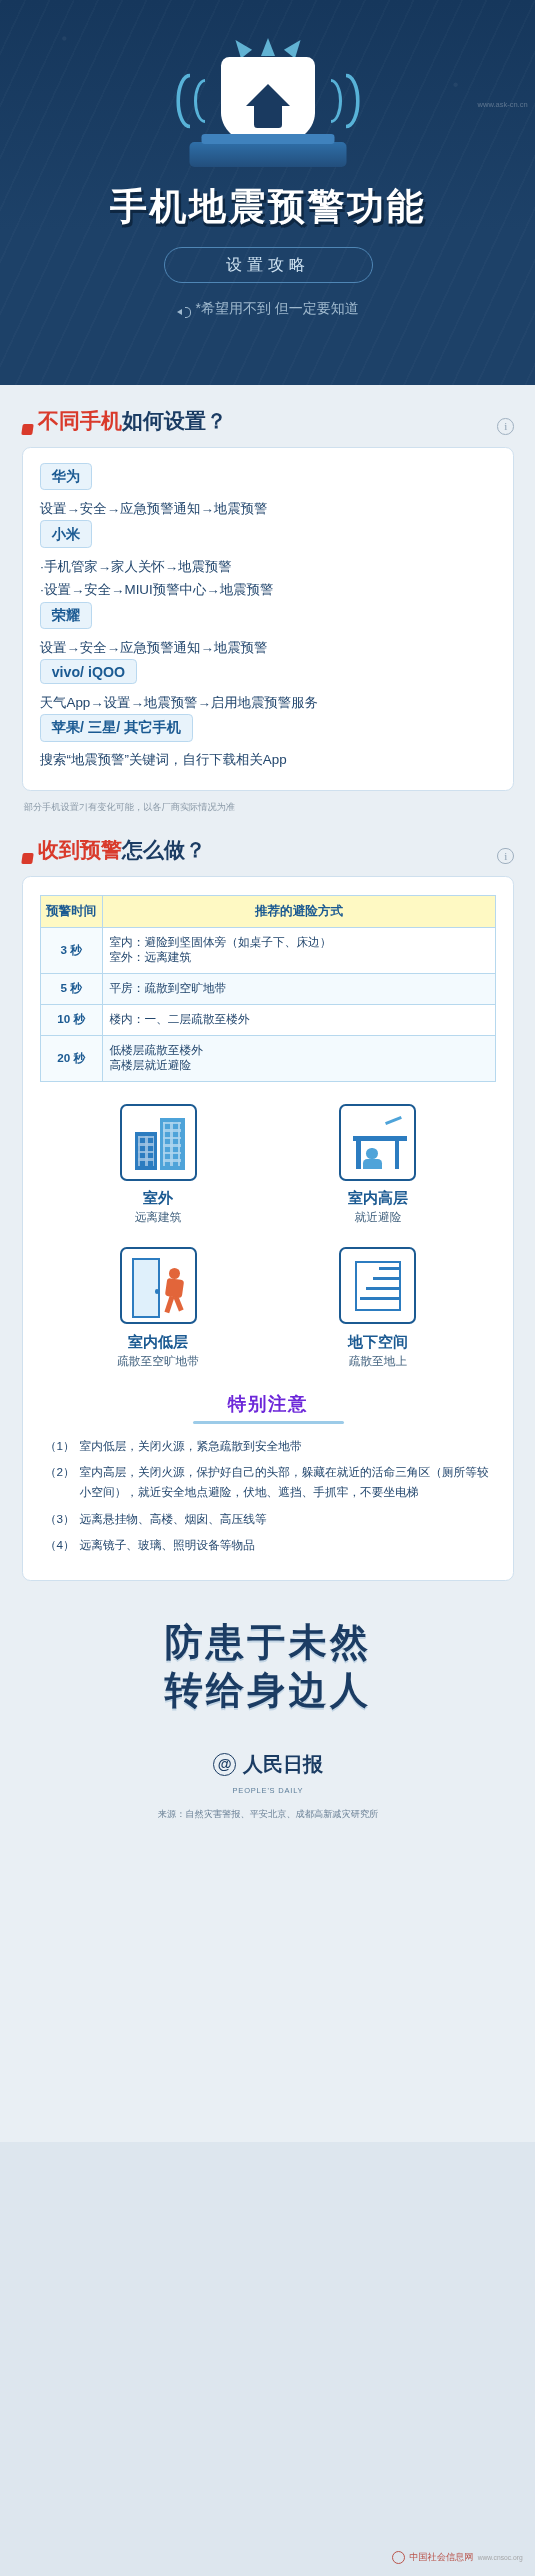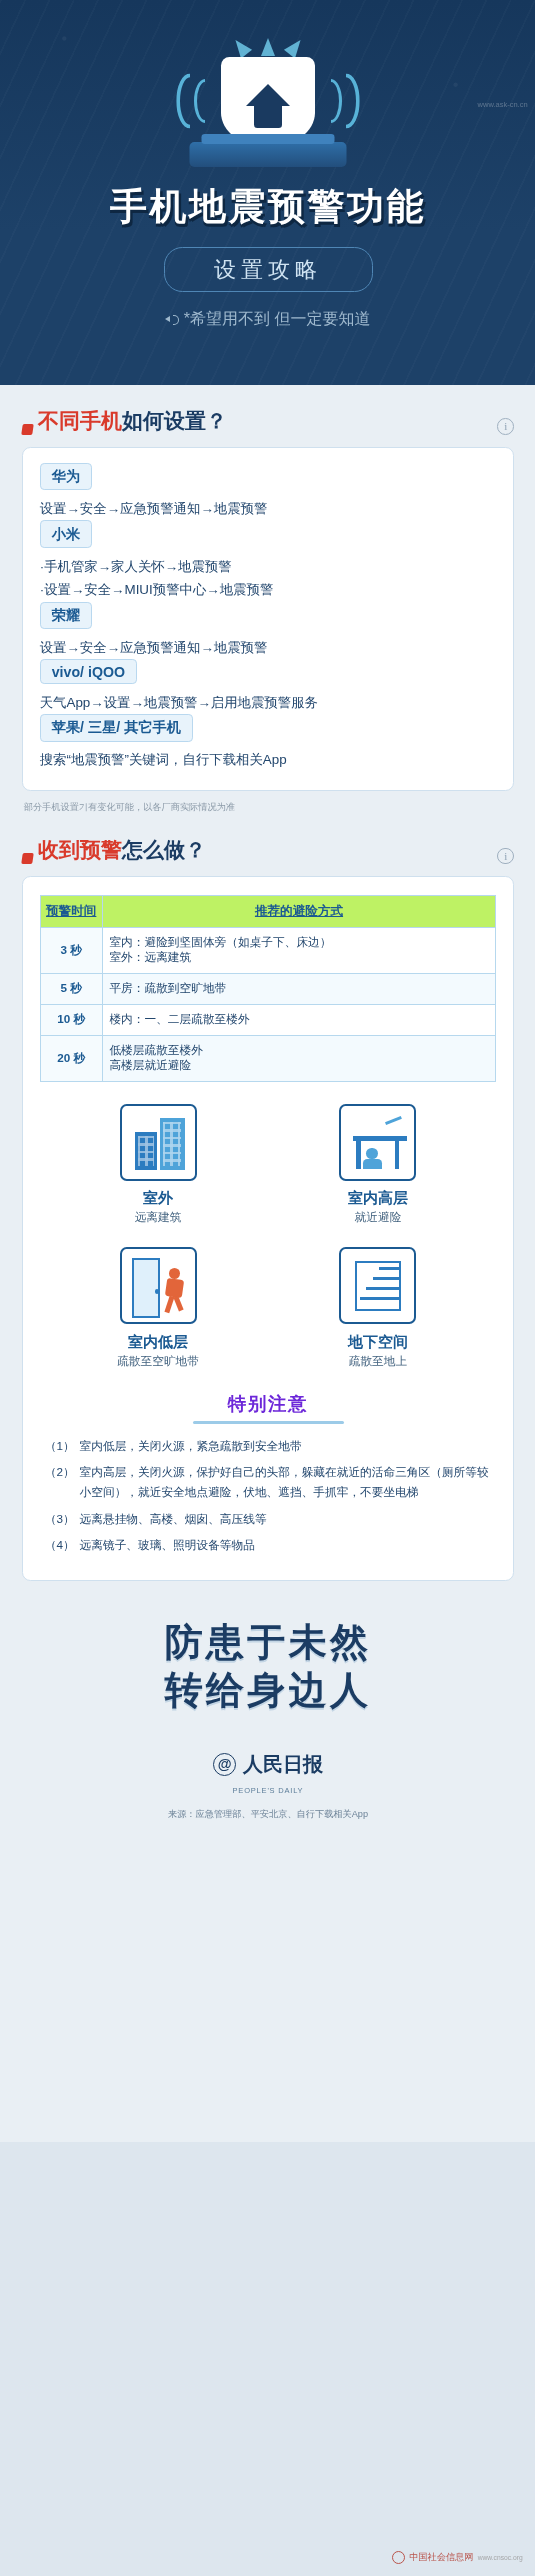--- a/index.html
+++ b/index.html
@@ -102,27 +102,27 @@
   }
   .sub-wrap {
     position: relative; z-index: 2;
     margin: 15px auto 0;
     width: 209px;
     border: 1.7px solid #4f86b5;
     border-radius: 18.4px;
     padding: 6.7px 0;
   }
   .sub-title {
-    font-size: 22px; color: #cfe3f2; letter-spacing: 5px;
+    font-size: 16px; color: #cfe3f2; letter-spacing: 5px;
   }
   .note-line {
     position: relative; z-index: 2;
     margin-top: 16.7px;
-    font-size: 16px; color: #9fb9ce;
-    display: flex; align-items: center; justify-content: center; gap: 5px;
+    font-size: 14px; color: #9fb9ce;
+    display: flex; align-items: flex-end; justify-content: center; gap: 5px;
   }
   .speaker-icon { display: inline-block; width: 13.4px; height: 11.7px; position: relative; }
   .speaker-icon::before {
     content: ""; position: absolute; left: 0; top: 2.5px;
     width: 0; height: 0;
     border-top: 3.3px solid transparent; border-bottom: 3.3px solid transparent;
     border-right: 5.9px solid #9fb9ce;
   }
   .speaker-icon::after {
     content: ""; position: absolute; left: 7.5px; top: 0.8px;
@@ -183,27 +183,26 @@
 
   
   .adv-table {
     width: 100%;
     border-collapse: collapse;
     font-size: 11.7px;
     color: #23476e;
     margin: 3.3px 0 22px;
   }
   .adv-table th {
-    background: #bef264;
+    background: #fef9c3;
     border: 0.8px solid #b6d8ee;
     color: #1b5a92;
     font-weight: bold;
     padding: 6.7px 3.3px;
     font-size: 12.6px;
-    text-decoration: underline;
   }
   .adv-table td {
     border: 0.8px solid #b6d8ee;
     padding: 7.5px 6.7px;
     vertical-align: middle;
   }
   .adv-table td.t {
     width: 62px; text-align: center; color: #1b5a92; font-weight: bold; background: #f5fbfe;
   }
   .adv-table tr:nth-child(odd) td:not(.t) { background: #ffffff; }
@@ -510,21 +509,21 @@
     <div>防患于未然</div>
     <div>转给身边人</div>
   </div>
 
   <div class="footer">
     <div class="pd-logo">
       <span class="pd-at">@</span>
       <span class="pd-name">人民日报</span>
     </div>
     <div class="pd-en">PEOPLE'S DAILY</div>
-    <div class="source">来源：应急管理部、平安北京、自行下载相关App</div>
+    <div class="source">来源：自然灾害警报、平安北京、成都高新减灾研究所</div>
   </div>
 
   <div class="wm">
     <span class="globe"></span>
     <span>中国社会信息网</span>
     <span class="wm-sub">www.cnsoc.org</span>
   </div>
 
 </div>
 

